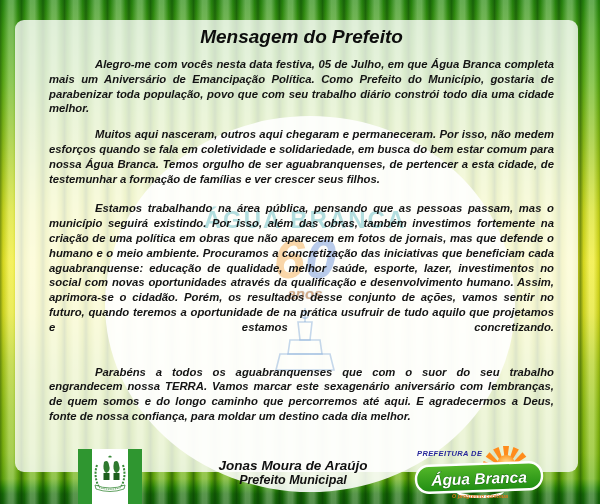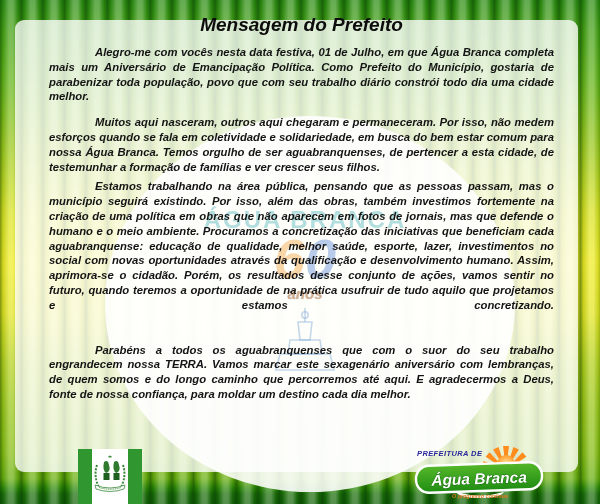--- a/index.html
+++ b/index.html
@@ -42,29 +42,29 @@
   .wm-num .d2{color:rgba(72,118,208,.38);}
   .wm-anos{
     font-size:15px;font-weight:bold;font-style:italic;line-height:20px;
     color:rgba(238,142,40,.5);
     text-shadow:0 0 1px rgba(70,120,210,.45);
   }
   .wm-monument{display:block;margin:2px auto 0 auto;}
   
   .content{position:absolute;left:49px;top:14px;width:505px;color:#141414;}
   .title{
-    margin:0 0 9px 0;text-align:center;
+    margin:12px 0 9px 0;text-align:center;
     font-size:19px;font-weight:bold;font-style:italic;color:#0d0d0d;
   }
   .para{
     margin:0 0 11px 0;
     font-size:11.3px;line-height:14.8px;font-weight:bold;font-style:italic;
     text-align:justify;text-indent:46px;
   }
-  .para.no-gap{margin-bottom:5px;}
+  .para.no-gap{margin-bottom:15px;}
   .para.full-justify{text-align-last:justify;}
   .para.big-gap{margin-bottom:30px;}
   .para.last{margin-bottom:0;margin-top:17px;}
   
   .signature{
     position:absolute;left:178px;top:458px;width:230px;text-align:center;
     font-weight:bold;font-style:italic;color:#101010;
   }
   .sig-name{font-size:13.5px;line-height:15px;}
   .sig-role{font-size:12.5px;line-height:15px;}
@@ -92,26 +92,30 @@
         <path d="M38 16 L52 16 L50 34 L40 34 Z"></path>
         <path d="M30 34 L60 34 L62 48 L28 48 Z"></path>
         <path d="M20 48 L70 48 L74 64 L16 64 Z"></path>
         <circle cx="45" cy="9" r="3.2"></circle>
       </g>
     </svg>
   </div>
 
   <div class="content">
     <h1 class="title">Mensagem do Prefeito</h1>
-    <p class="para">Alegro-me com vocês nesta data festiva, 01 de Julho, em que Água Branca completa mais um Aniversário de Emancipação Política. Como Prefeito do Município, gostaria de parabenizar toda população, povo que com seu trabalho diário constrói todo dia uma cidade melhor.</p>
+    <p class="para">Alegro-me com vocês nesta data festiva, 05 de Julho, em que Água Branca completa mais um Aniversário de Emancipação Política. Como Prefeito do Município, gostaria de parabenizar toda população, povo que com seu trabalho diário constrói todo dia uma cidade melhor.</p>
     <p class="para no-gap">Muitos aqui nasceram, outros aqui chegaram e permaneceram. Por isso, não medem esforços quando se fala em coletividade e solidariedade, em busca do bem estar comum para nossa Água Branca. Temos orgulho de ser aguabranquenses, de pertencer a esta cidade, de testemunhar a formação de famílias e ver crescer seus filhos.</p>
     <p class="para full-justify big-gap">Estamos trabalhando na área pública, pensando que as pessoas passam, mas o município seguirá existindo. Por isso, além das obras, também investimos fortemente na criação de uma política em obras que não aparecem em fotos de jornais, mas que defende o humano e o meio ambiente. Procuramos a concretização das iniciativas que beneficiam cada aguabranquense: educação de qualidade, melhor saúde, esporte, lazer, investimentos no social com novas oportunidades através da qualificação e desenvolvimento humano. Assim, aprimora-se o cidadão. Porém, os resultados desse conjunto de ações, vamos sentir no futuro, quando teremos a oportunidade de na prática usufruir de tudo aquilo que projetamos e estamos concretizando.</p>
     <p class="para last">Parabéns a todos os aguabranquenses que com o suor do seu trabalho engrandecem nossa TERRA. Vamos marcar este sexagenário aniversário com lembranças, de quem somos e do longo caminho que percorremos até aqui. E agradecermos a Deus, fonte de nossa confiança, para moldar um destino cada dia melhor.</p>
   </div>
 
+  <div class="signature">
+    <div class="sig-name">Jonas Moura de Araújo</div>
+    <div class="sig-role">Prefeito Municipal</div>
+  </div>
 
   <svg class="flag" width="64" height="56" viewBox="0 0 64 56">
     <rect x="0" y="0" width="64" height="56" fill="#ffffff"></rect>
     <rect x="0" y="0" width="14" height="56" fill="#2f9630"></rect>
     <rect x="50" y="0" width="14" height="56" fill="#2f9630"></rect>
     <g>
       <path d="M30 8 q2 -3 4 0 q-2 1 -4 0 Z" fill="#3a8a3a"></path>
       <path d="M19 16 q-4 12 3 24" fill="none" stroke="#3a8a3a" stroke-width="2" stroke-dasharray="2,1.4"></path>
       <path d="M45 16 q4 12 -3 24" fill="none" stroke="#3a8a3a" stroke-width="2" stroke-dasharray="2,1.4"></path>
       <g>

